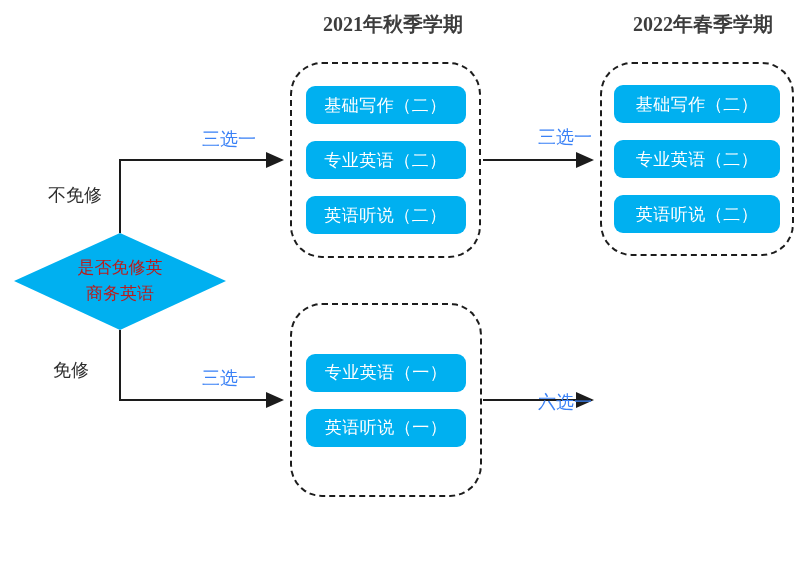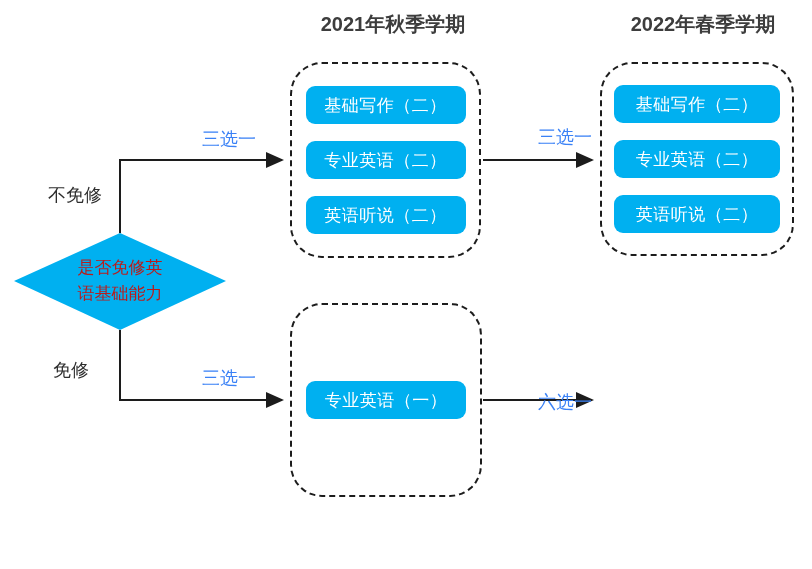--- a/index.html
+++ b/index.html
@@ -1,20 +1,20 @@
 <!DOCTYPE html>
 <html><head>
 <meta charset="utf-8">
 <style>
   html,body{margin:0;padding:0;background:#ffffff;}
   .canvas{
     position:relative;width:812px;height:569px;background:#ffffff;
     font-family:"Liberation Sans","DejaVu Sans",sans-serif;overflow:hidden;
   }
-  .abs{position:absolute;}
+  .abs{position:absolute;font-family:Liberation Serif, serif;}
   .semester-header{
     font-size:20px;font-weight:600;color:#3d3d3d;text-align:center;width:200px;
   }
   .dashed-box{
     position:absolute;border:2px dashed #1c1c1c;border-radius:32px;
     display:flex;flex-direction:column;align-items:center;justify-content:center;
     box-sizing:border-box;
   }
   .chip{
     background:#00B0F0;color:#ffffff;border-radius:9px;
@@ -49,21 +49,21 @@
     </defs>
     <polygon points="120,233 226,281 120,330 14,281" fill="#00B0F0"></polygon>
     <path d="M120,233 L120,160 L282,160" fill="none" stroke="#1c1c1c" stroke-width="2" marker-end="url(#arrow)"></path>
     <path d="M120,330 L120,400 L282,400" fill="none" stroke="#1c1c1c" stroke-width="2" marker-end="url(#arrow)"></path>
     <path d="M483,160 L592,160" fill="none" stroke="#1c1c1c" stroke-width="2" marker-end="url(#arrow)"></path>
     <path d="M483,400 L592,400" fill="none" stroke="#1c1c1c" stroke-width="2" marker-end="url(#arrow)"></path>
   </svg>
 
   <div class="abs diamond-text" style="left:30px;top:255px;">
     <div>是否免修英</div>
-    <div>语基础能力</div>
+    <div>商务英语</div>
   </div>
 
   <div class="abs semester-header" style="left:293px;top:11px;">2021年秋季学期</div>
   <div class="abs semester-header" style="left:603px;top:11px;">2022年春季学期</div>
 
   <div class="abs branch-label" style="left:48px;top:183px;width:76px;">不免修</div>
   <div class="abs branch-label" style="left:53px;top:358px;width:70px;">免修</div>
 
   <div class="abs edge-label" style="left:172px;top:127px;">三选一</div>
   <div class="abs edge-label" style="left:508px;top:125px;">三选一</div>
@@ -77,16 +77,17 @@
   </div>
 
   <div class="dashed-box gap17" style="left:600px;top:62px;width:194px;height:194px;">
     <div class="chip chip-md">基础写作（二）</div>
     <div class="chip chip-md">专业英语（二）</div>
     <div class="chip chip-md">英语听说（二）</div>
   </div>
 
   <div class="dashed-box gap17" style="left:290px;top:303px;width:192px;height:194px;">
     <div class="chip chip-sm">专业英语（一）</div>
+    <div class="chip chip-sm">英语听说（一）</div>
   </div>
 
 
 </div>
 
 </body></html>

